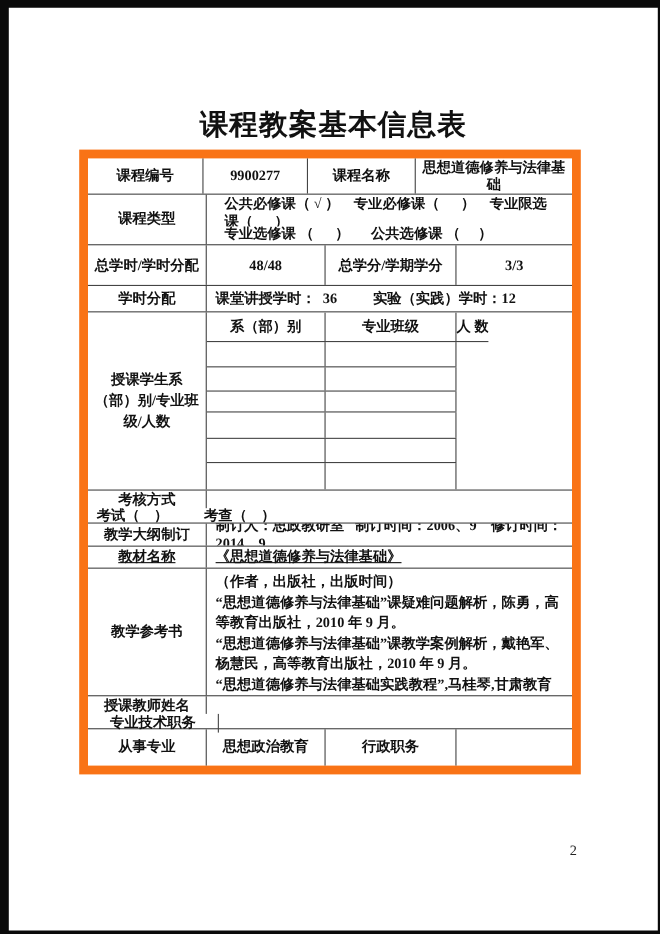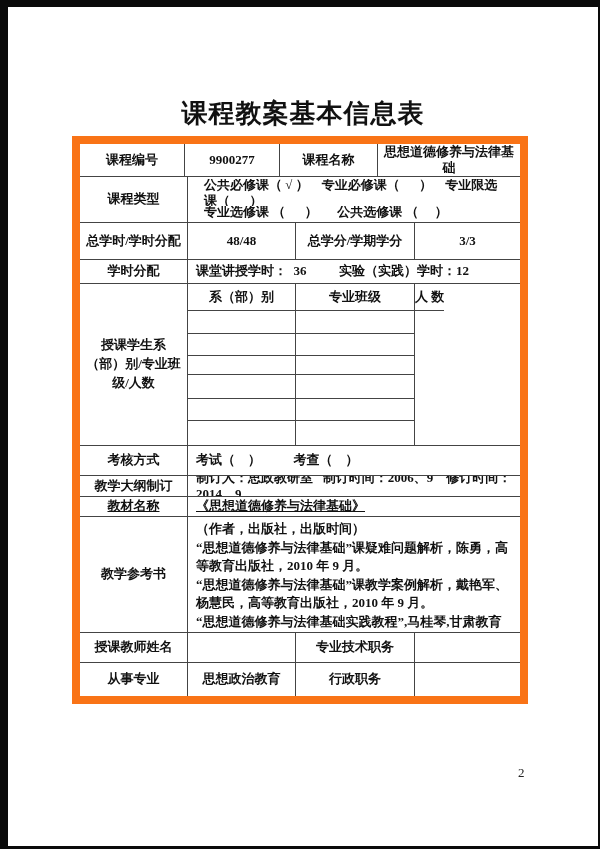--- a/index.html
+++ b/index.html
@@ -54,25 +54,25 @@
   .c3 { width: 119px; flex: none; }
   .c4 { flex: 1; }
   .r1 { height: 33px; }
   .r1 .c1a { width: 105px; flex: none; }
   .r1 .c2a { width: 95px;  flex: none; }
   .r1 .c3a { width: 98px;  flex: none; }
   .r2 { height: 46px; }
   .r3 { height: 37px; }
   .r4 { height: 24px; }
   .r5 { height: 162px; }
-  .r6 { height: 30px; }
+  .r6 { height: 30px; flex-direction: column; }
   .r7 { height: 21px; }
   .r8 { height: 20px; text-decoration: underline; }
   .r9 { height: 116px; }
-  .r10 { height: 30px; }
+  .r10 { height: 30px; flex-direction: column; }
   .r11 { height: 33px; }
   .stack { flex-direction: column; align-items: flex-start; justify-content: flex-start; padding: 0; }
   .inner-row { display: flex; border-bottom: 1px solid #444; }
   .inner-row:last-child { border-bottom: none; }
   .inner-row .cell { border-bottom: none; }
   .ih  { height: 27px; }
   .ie1 { height: 23px; }
   .ie2 { height: 22px; }
   .ie3 { height: 20px; }
   .ie4 { height: 24px; }

